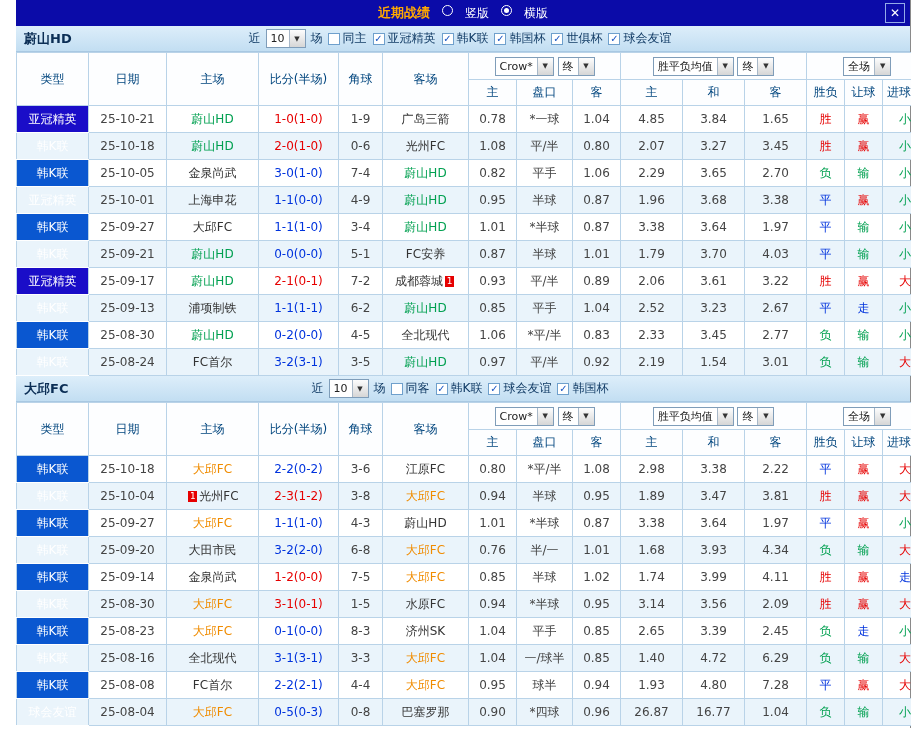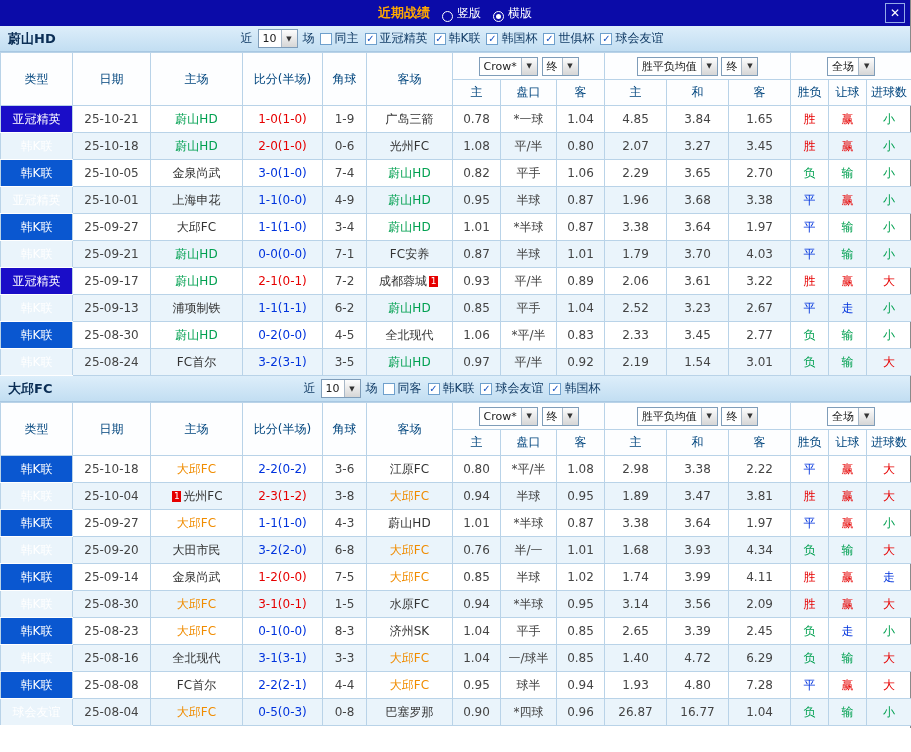--- a/index.html
+++ b/index.html
@@ -1,30 +1,30 @@
 <!DOCTYPE html>
 <html style="--titlebar-bg: #0b0ba8; --title-text: #ffa800; --header-text: #00457e; --grid: #b9d3e8; --row-alt: #eaf4fb; --type-acl: #1a0dc8; --type-kl: #0a57d0; --type-fr: #00a7a7; --red: #e60000; --blue: #0033dd; --green: #00a050; --orange: #f08c00; --badge-green: #009933;"><head>
 <meta charset="utf-8">
 <style>
   * { box-sizing: border-box; }
   html,body { margin:0; padding:0; }
   body {
     width:911px; height:752px; overflow:hidden; background:#fff;
     font-family:"DejaVu Sans","Liberation Sans",sans-serif; font-size:12px; color:#444;
   }
-  .page { width:911px; height:728px; border-right:1px solid #8a8a8a; }
+  .page { width:911px; height:728px; border-right:1px solid #8a8a8a;padding-left:16px; }
 
   
   .titlebar {
     height:26px; background:var(--titlebar-bg);
     display:flex; align-items:center; justify-content:center; gap:12px;
     position:relative; color:#fff;
   }
   .title { color:var(--title-text); font-weight:bold; font-size:13px; }
-  .radio-opt { display:inline-flex; align-items:flex-end; gap:4px; cursor:pointer; }
+  .radio-opt { display:inline-flex; align-items:flex-start; gap:12px; cursor:pointer; }
   .radio {
     width:11px; height:11px; border:1px solid #fff; border-radius:50%;
     position:relative; display:inline-block; flex:none;
   }
   .radio.sel::after { content:""; position:absolute; left:2px; top:2px; right:2px; bottom:2px; border-radius:50%; background:#fff; }
   .close {
     position:absolute; right:5px; top:3px; width:20px; height:20px;
     border:1px solid #93aae8; display:flex; align-items:center; justify-content:center;
     font-size:12px; color:#fff; cursor:pointer;
   }
@@ -292,21 +292,21 @@
             <td>1.97</td>
             <td class="c-blue">平</td>
             <td class="c-green">输</td>
             <td class="c-green">小</td>
           </tr>
           <tr class="alt">
             <td class="type type-kl">韩K联</td>
             <td>25-09-21</td>
             <td class="c-green">蔚山HD</td>
             <td class="c-blue">0-0(0-0)</td>
-            <td>7-1</td>
+            <td>5-1</td>
             <td class="c-black">FC安养</td>
             <td>0.87</td>
             <td>半球</td>
             <td>1.01</td>
             <td>1.79</td>
             <td>3.70</td>
             <td>4.03</td>
             <td class="c-blue">平</td>
             <td class="c-green">输</td>
             <td class="c-green">小</td>

